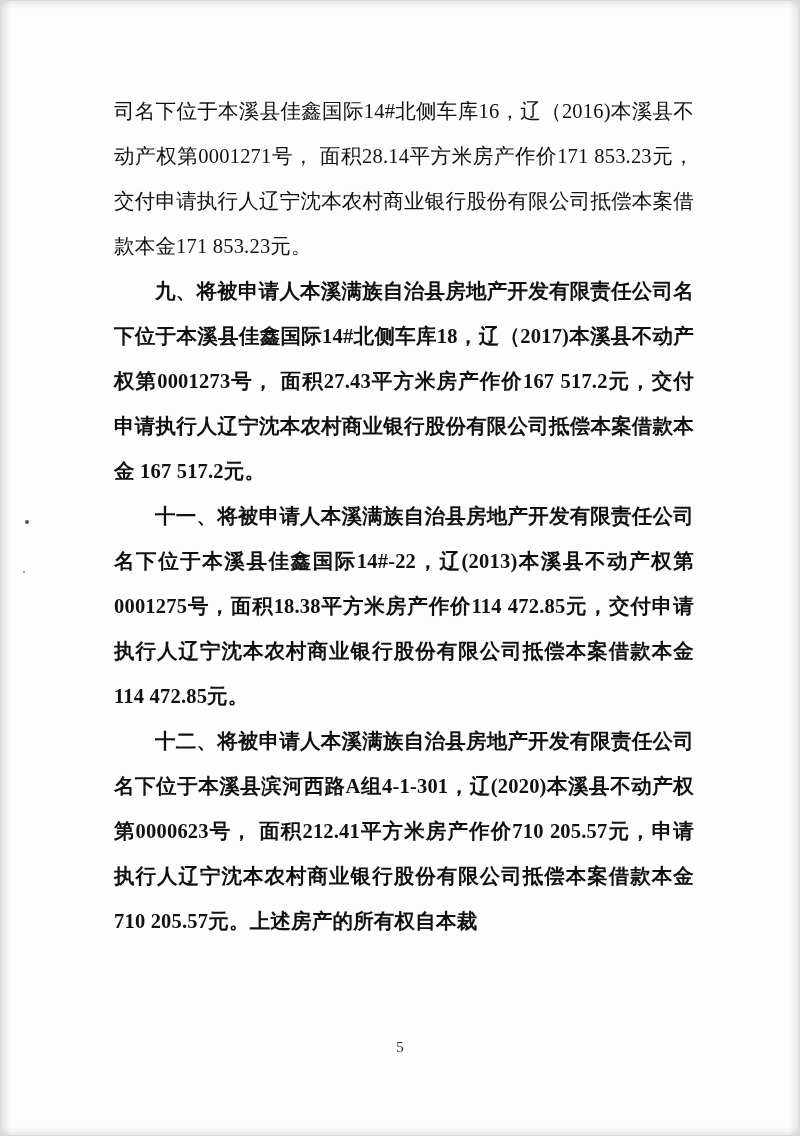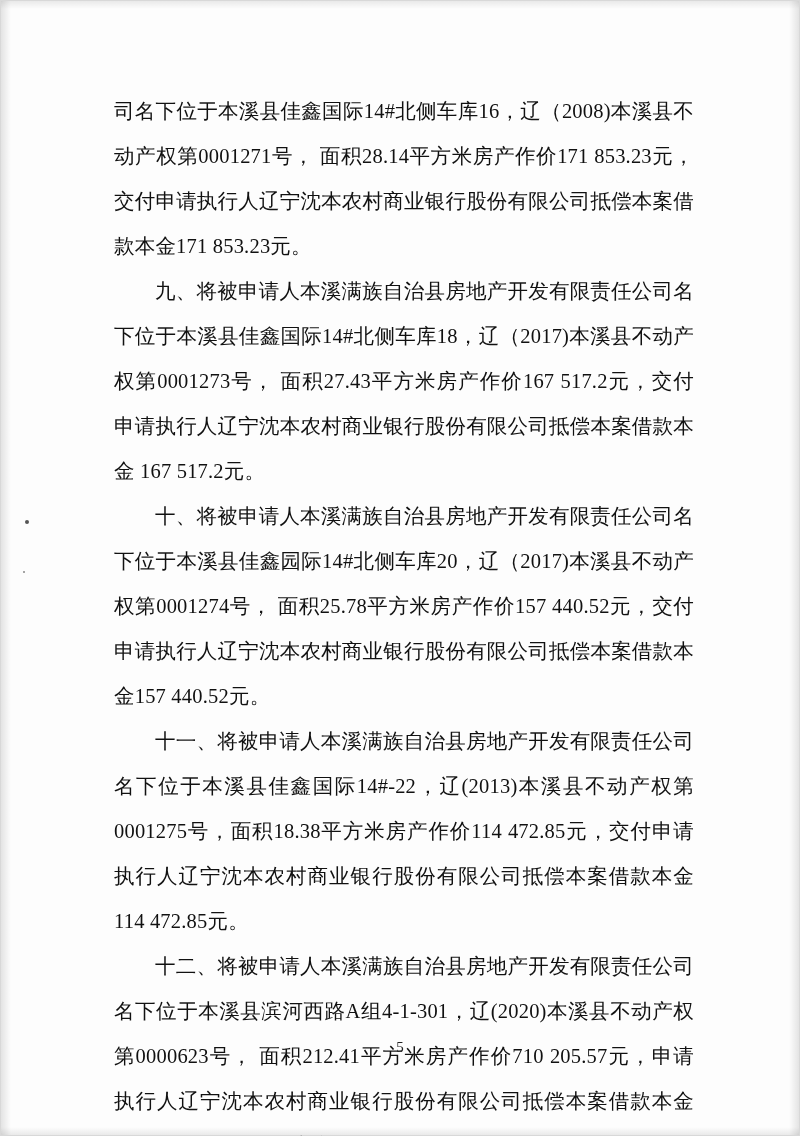--- a/index.html
+++ b/index.html
@@ -43,20 +43,21 @@
     text-align: justify;
     text-justify: inter-ideograph;
     margin: 0;
     white-space: pre-wrap;
   }
   .para + .para {
     margin-top: 0px;
   }
   .indent {
     text-indent: 2em;
+    font-weight: bold;
   }
   .page-number {
     position: absolute;
     left: 0;
     right: 0;
     top: 1038px;
     text-align: center;
     font-size: 15px;
     color: #222222;
     font-family: "Liberation Serif", "DejaVu Serif", serif;
@@ -96,22 +97,21 @@
   <div class="page-inner">
     <div class="edge-shadow-left"></div>
     <div class="edge-shadow-right"></div>
     <div class="edge-shadow-top"></div>
     <div class="edge-shadow-bottom"></div>
 
     <div class="speck speck-a"></div>
     <div class="speck speck-b"></div>
 
     <div class="content">
-      <p class="para">司名下位于本溪县佳鑫国际14#北侧车库16，辽（2008)本溪县不动产权第0001271号， 面积28.14平方米房产作价171 853.23元，交付申请执行人辽宁沈本农村商业银行股份有限公司抵偿本案借款本金171 853.23元。</p>
+      <p class="para">司名下位于本溪县佳鑫国际14#北侧车库16，辽（2016)本溪县不动产权第0001271号， 面积28.14平方米房产作价171 853.23元，交付申请执行人辽宁沈本农村商业银行股份有限公司抵偿本案借款本金171 853.23元。</p>
       <p class="para indent">九、将被申请人本溪满族自治县房地产开发有限责任公司名下位于本溪县佳鑫国际14#北侧车库18，辽（2017)本溪县不动产权第0001273号， 面积27.43平方米房产作价167 517.2元，交付申请执行人辽宁沈本农村商业银行股份有限公司抵偿本案借款本金 167 517.2元。</p>
-      <p class="para indent">十、将被申请人本溪满族自治县房地产开发有限责任公司名下位于本溪县佳鑫园际14#北侧车库20，辽（2017)本溪县不动产权第0001274号， 面积25.78平方米房产作价157 440.52元，交付申请执行人辽宁沈本农村商业银行股份有限公司抵偿本案借款本金157 440.52元。</p>
       <p class="para indent">十一、将被申请人本溪满族自治县房地产开发有限责任公司名下位于本溪县佳鑫国际14#-22，辽(2013)本溪县不动产权第0001275号，面积18.38平方米房产作价114 472.85元，交付申请执行人辽宁沈本农村商业银行股份有限公司抵偿本案借款本金114 472.85元。</p>
       <p class="para indent">十二、将被申请人本溪满族自治县房地产开发有限责任公司名下位于本溪县滨河西路A组4-1-301，辽(2020)本溪县不动产权第0000623号， 面积212.41平方米房产作价710 205.57元，申请执行人辽宁沈本农村商业银行股份有限公司抵偿本案借款本金710 205.57元。上述房产的所有权自本裁</p>
     </div>
 
     <div class="page-number">5</div>
   </div>
 </div>
 
 </body></html>

